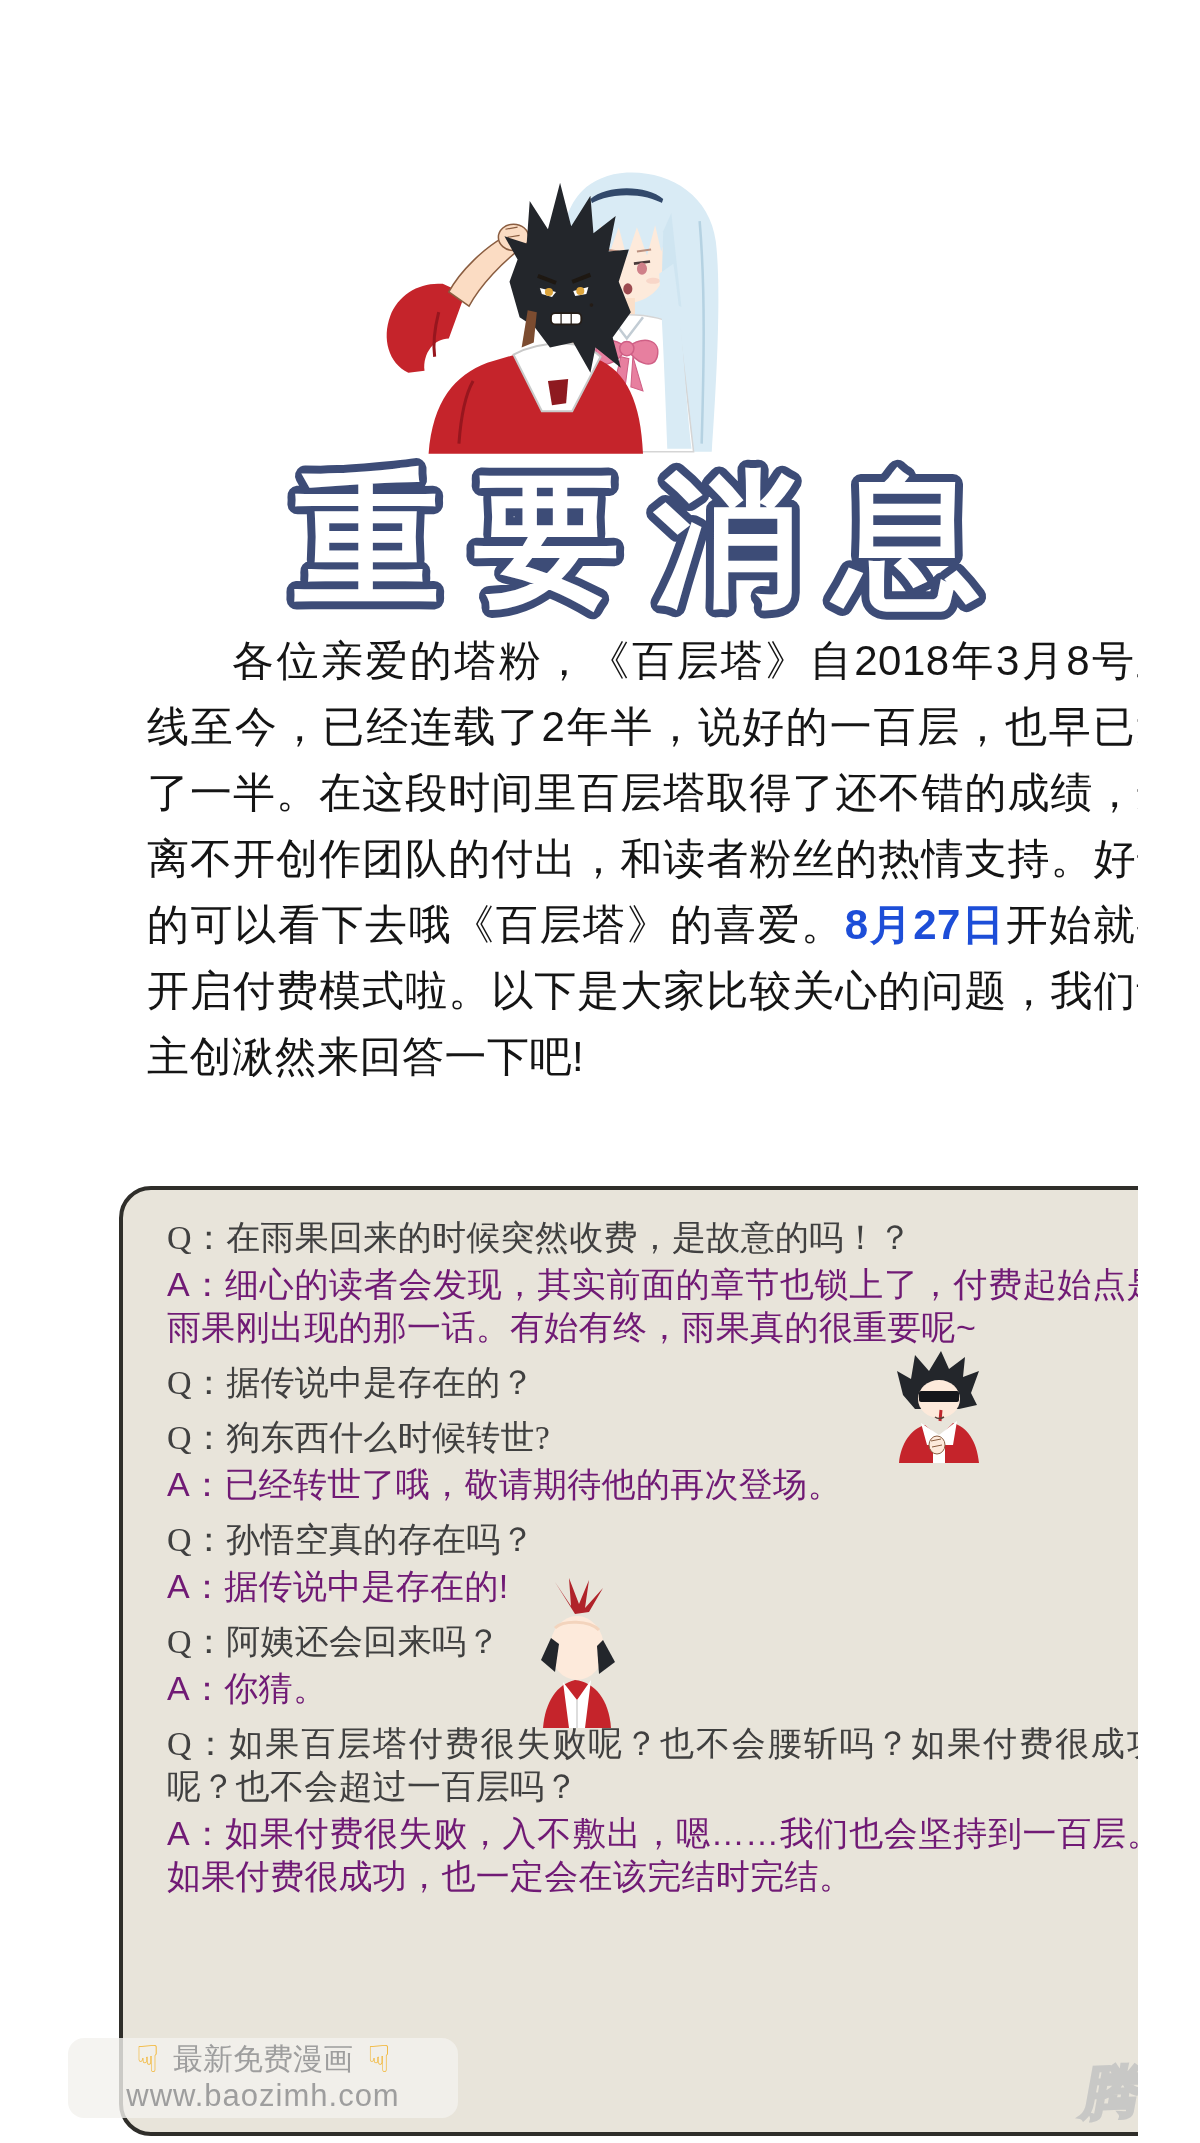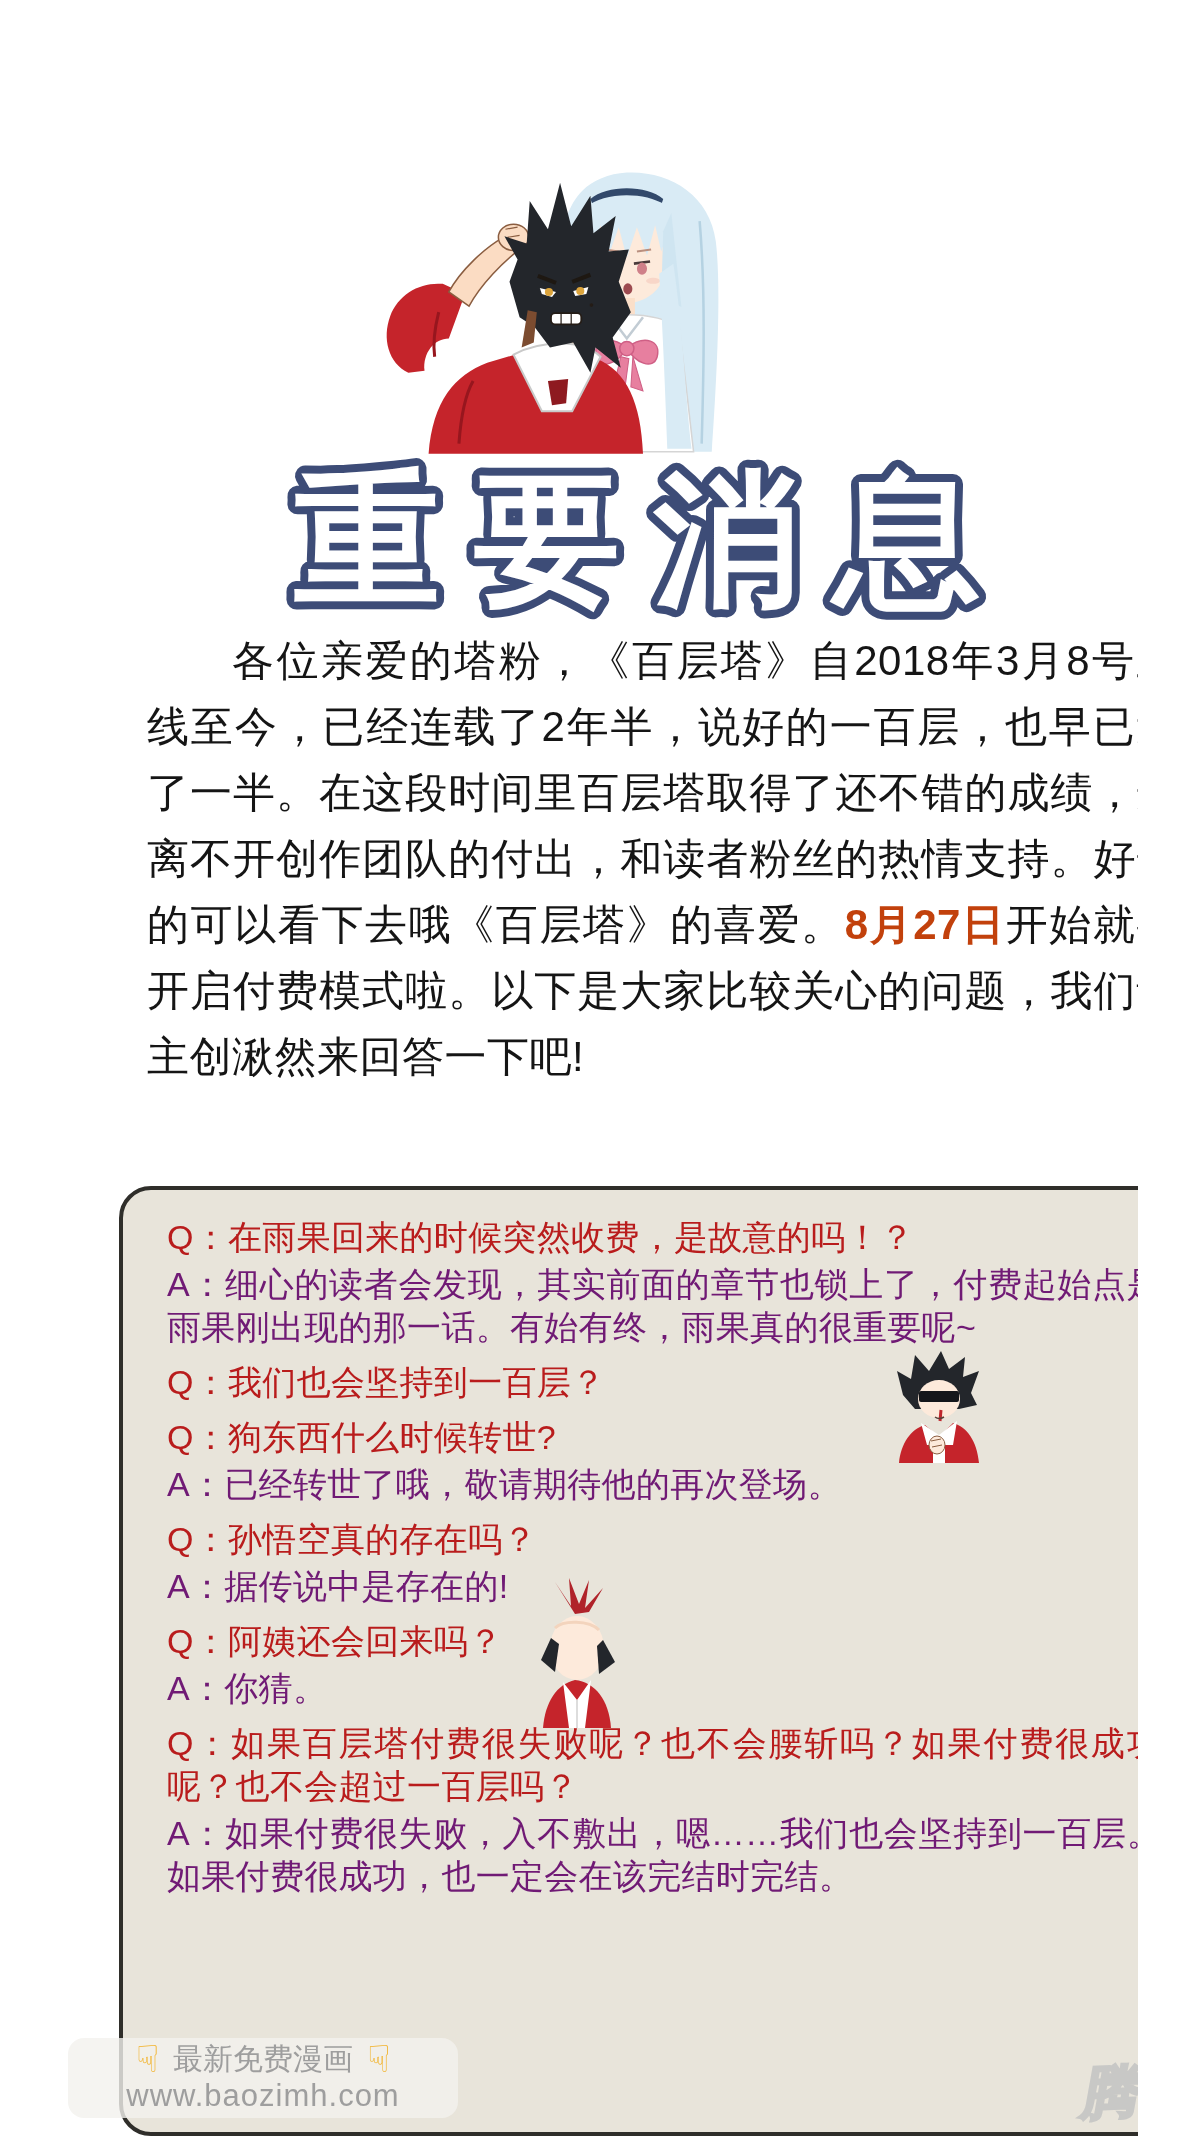--- a/index.html
+++ b/index.html
@@ -17,30 +17,30 @@
     font-family:"Liberation Sans","DejaVu Sans",sans-serif;
     font-weight:bold;
   }
   
   .intro{
     position:absolute;left:85px;top:628px;width:1032px;
     font-size:42px;line-height:66px;color:#151515;
     text-align:justify;letter-spacing:0.5px;
     text-indent:85px;margin:0;
   }
-  .intro .date{color:#c2410c;font-weight:bold;}
+  .intro .date{color:#1d4ed8;font-weight:bold;}
   
   .qa-panel{
     position:absolute;left:57px;top:1186px;width:1086px;height:950px;
     box-sizing:border-box;background:#e8e4da;border:4px solid #2f2e2a;
     border-radius:32px;padding:26px 40px 0 44px;overflow:hidden;
   }
   .qa-pair{position:relative;margin:0 0 12px 0;}
   .qa-q,.qa-a{margin:0;font-size:34px;line-height:43px;letter-spacing:0.3px;text-align:justify;}
-  .qa-q{color:#b91c1c;}
+  .qa-q{color:#404040;font-family:Liberation Serif, serif;}
   .qa-a{color:#701a75;margin-top:4px;}
   .inline-figure{position:absolute;pointer-events:none;}
   #fig-glasses{left:728px;top:-10px;width:88px;height:112px;}
   #fig-bald{left:360px;top:-42px;width:100px;height:150px;}
   
   .wm-panel{
     position:absolute;left:6px;top:2038px;width:390px;height:80px;
     background:rgba(242,241,238,0.8);border-radius:16px;
     display:flex;flex-direction:column;justify-content:center;align-items:center;
     color:#9e9e9e;
@@ -127,21 +127,21 @@
   <p class="intro"><span>各位亲爱的塔粉，《百层塔》自2018年3月8号上线至今，已经连载了2年半，说好的一百层，也早已过了一半。在这段时间里百层塔取得了还不错的成绩，这离不开创作团队的付出，和读者粉丝的热情支持。好奇的可以看下去哦《百层塔》的喜爱。</span><span class="date">8月27日</span><span>开始就要开启付费模式啦。以下是大家比较关心的问题，我们让主创湫然来回答一下吧!</span></p>
 
   <div class="qa-panel">
 
     <div class="qa-pair">
       <p class="qa-q"><span>Q：</span><span>在雨果回来的时候突然收费，是故意的吗！？</span></p>
       <p class="qa-a"><span>A：</span><span>细心的读者会发现，其实前面的章节也锁上了，付费起始点是雨果刚出现的那一话。有始有终，雨果真的很重要呢~</span></p>
     </div>
 
     <div class="qa-pair">
-      <p class="qa-q"><span>Q：</span><span>我们也会坚持到一百层？</span></p>
+      <p class="qa-q"><span>Q：</span><span>据传说中是存在的？</span></p>
 
       <svg id="fig-glasses" class="inline-figure" viewBox="0 0 88 112" aria-hidden="true">
         <path d="M8,44 L2,20 L16,28 L20,4 L34,20 L46,0 L54,18 L70,6 L68,26 L84,20 L76,42 L82,54 L64,58 L20,58 Z" fill="#23262b"></path>
         <ellipse cx="44" cy="48" rx="21" ry="19" fill="#fdeadb"></ellipse>
         <rect x="24" y="40" width="40" height="11" rx="2" fill="#15161a"></rect>
         <path d="M46,59 L45,70" stroke="#c0272d" stroke-width="3" fill="none"></path>
         <path d="M40,66 Q44,69 49,66" stroke="#5a4038" stroke-width="1.5" fill="none"></path>
         <path d="M4,112 C6,92 16,78 30,74 L44,86 L58,72 C72,76 82,90 84,112 Z" fill="#c5242b"></path>
         <path d="M26,72 L44,84 L62,70 L58,94 L32,94 Z" fill="#ffffff"></path>
         <rect x="38" y="88" width="12" height="24" fill="#ffffff"></rect>

